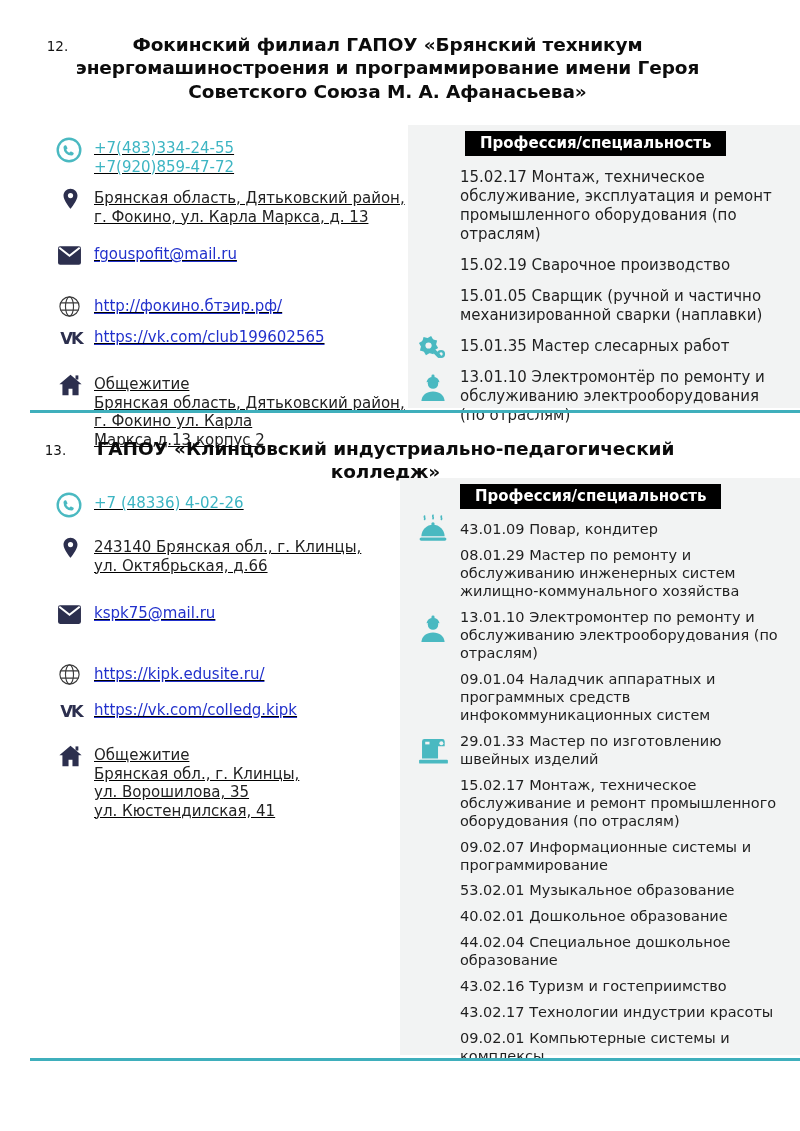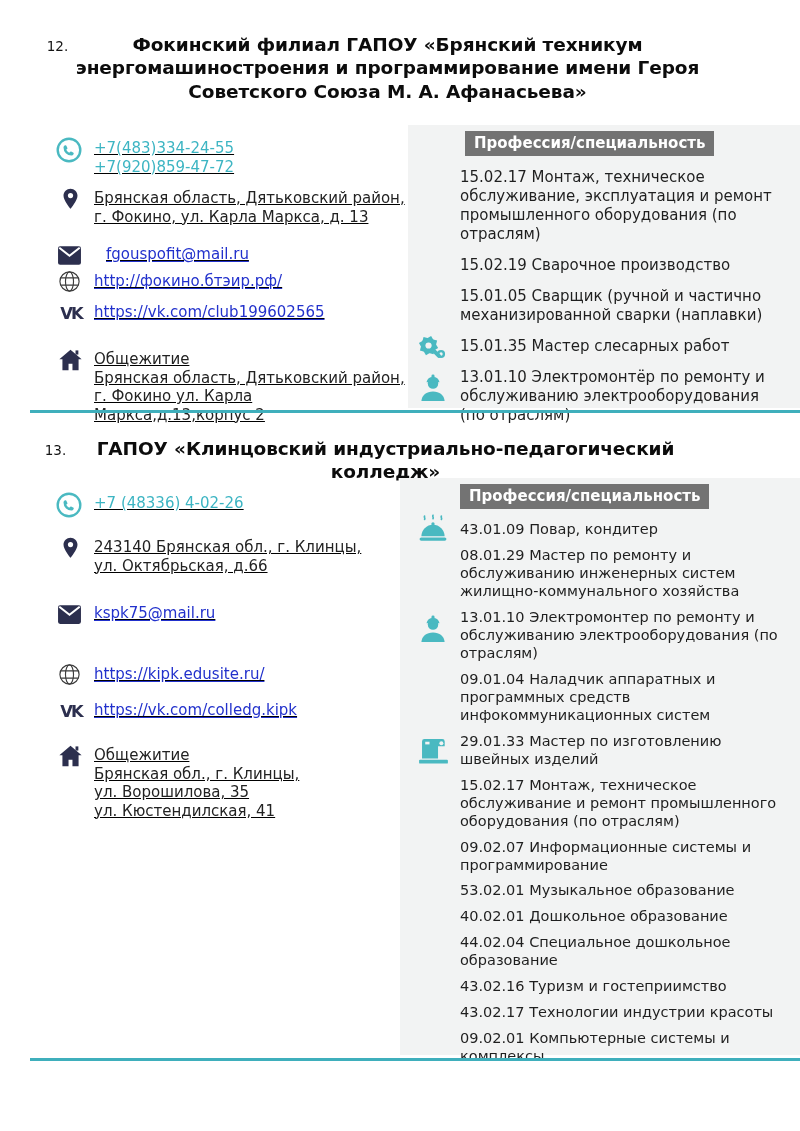--- a/index.html
+++ b/index.html
@@ -13,21 +13,21 @@
   #header-12{top:33px;left:44px;width:660px;}
   #header-13{top:437px;left:42px;width:660px;}
 
   
   .contacts{position:absolute;width:352px;}
   #contacts-12{top:137px;left:56px;}
   #contacts-13{top:492px;left:56px;}
   .contact-row{display:flex;align-items:flex-start;text-decoration:underline;}
   #contacts-12 .contact-row:nth-child(1){margin-bottom:11px;}
   #contacts-12 .contact-row:nth-child(2){margin-bottom:17px;}
-  #contacts-12 .contact-row:nth-child(3){gap:12px;}
+  #contacts-12 .contact-row:nth-child(3){margin-bottom:25px;}
   #contacts-12 .contact-row:nth-child(4){margin-bottom:4px;}
   #contacts-12 .contact-row:nth-child(5){margin-bottom:21px;}
   #contacts-13 .contact-row:nth-child(1){margin-bottom:14px;}
   #contacts-13 .contact-row:nth-child(2){margin-bottom:27px;}
   #contacts-13 .contact-row:nth-child(3){margin-bottom:34px;}
   #contacts-13 .contact-row:nth-child(4){margin-bottom:9px;}
   #contacts-13 .contact-row:nth-child(5){margin-bottom:19px;}
   .icon-slot{flex:none;width:38px;padding-top:0;}
   .icon{display:inline-block;}
   .icon svg{display:block;width:100%;height:100%;}
@@ -39,21 +39,21 @@
   .icon.house-icon{width:27px;height:24px;margin-left:1px;}
   .c-lines{padding-top:2px;}
   .c-line{display:block;font-size:15px;line-height:18.5px;color:#222222;}
   .c-line.phone{color:#3db5c3;}
   a.c-line{color:#2231cc;text-decoration:underline;text-underline-offset:2px;}
 
   
   .panel{position:absolute;background:#f2f3f3;}
   #panel-12{left:408px;top:125px;width:392px;height:283px;}
   #panel-13{left:400px;top:478px;width:400px;height:577px;}
-  .badge{display:inline-block;background:#737373;color:#ffffff;font-weight:bold;font-size:15px;padding:3px 9px 4px;}
+  .badge{display:inline-block;background:#000000;color:#ffffff;font-weight:bold;font-size:15px;padding:3px 15px 4px;}
   #panel-12 .badge{margin:6px 0 0 57px;}
   #panel-13 .badge{margin:6px 0 0 60px;}
   .prof-list{margin-top:12px;}
   #panel-12 .prof-list{padding:0 14px 0 52px;}
   #panel-13 .prof-list{padding:0 16px 0 60px;}
   .prof-item{position:relative;color:#1f1f1f;}
   #panel-12 .prof-item{font-size:15px;line-height:1.27;margin-bottom:12px;}
   #panel-13 .prof-item{font-size:14.5px;line-height:1.24;margin-bottom:8px;}
   .prof-item .icon{position:absolute;left:-44px;top:0;width:33px;height:33px;}
   .prof-item .icon.cloche-icon{top:-7px;width:34px;height:31px;}

